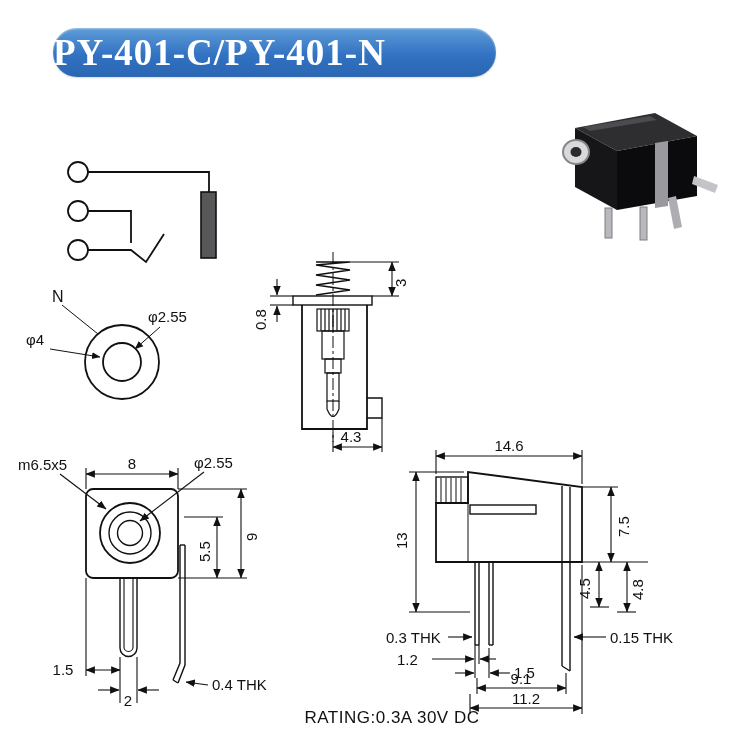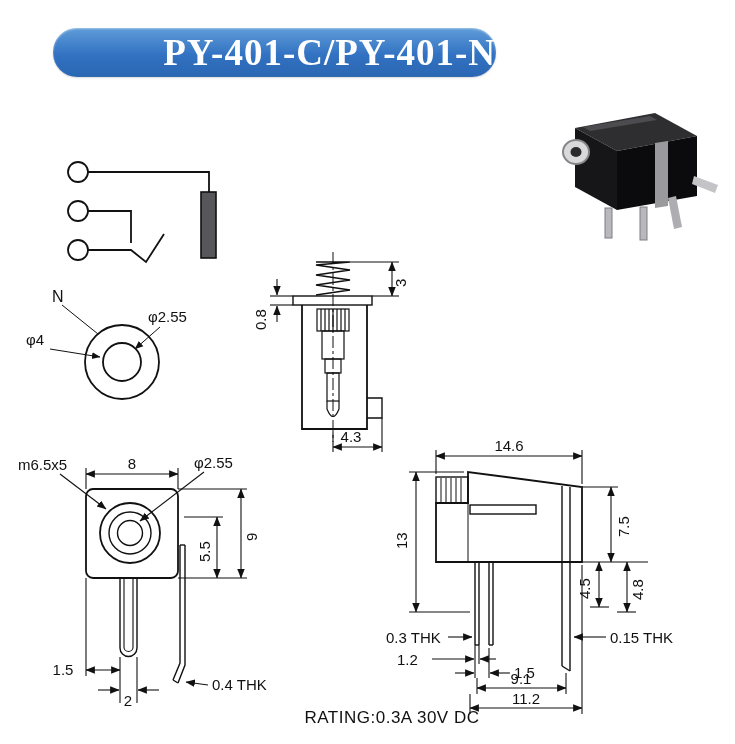--- a/index.html
+++ b/index.html
@@ -3,21 +3,21 @@
 <meta charset="utf-8">
 <style>
   * { margin:0; padding:0; box-sizing:border-box; }
   html,body { background:#ffffff; }
   body { width:735px; height:744px; font-family:"Liberation Sans",sans-serif; }
   .canvas { position:relative; width:735px; height:744px; background:#fff; overflow:hidden; }
   .banner {
     position:absolute; left:53px; top:28px; width:443px; height:49px;
     border-radius:24px;
     background:linear-gradient(180deg,#5e9cd8 0%, #3272c2 55%, #2a66b2 100%);
-    display:flex; align-items:center; justify-content:flex-end;
+    display:flex; align-items:center; justify-content:flex-start;
     box-shadow: inset 0 1px 2px rgba(255,255,255,.45), 0 1px 2px rgba(0,0,0,.15);
   }
   .banner span {
     font-family:"Liberation Serif",serif; font-weight:700; font-size:37px;
     color:#ffffff; letter-spacing:1px; white-space:nowrap;
   }
   svg.art { position:absolute; left:0; top:0; }
   svg text { font-family:"Liberation Sans",sans-serif; font-size:15px; fill:#111; stroke:none; }
   svg text.big { font-size:16px; }
   svg text.rating { font-size:17px; letter-spacing:.5px; }

